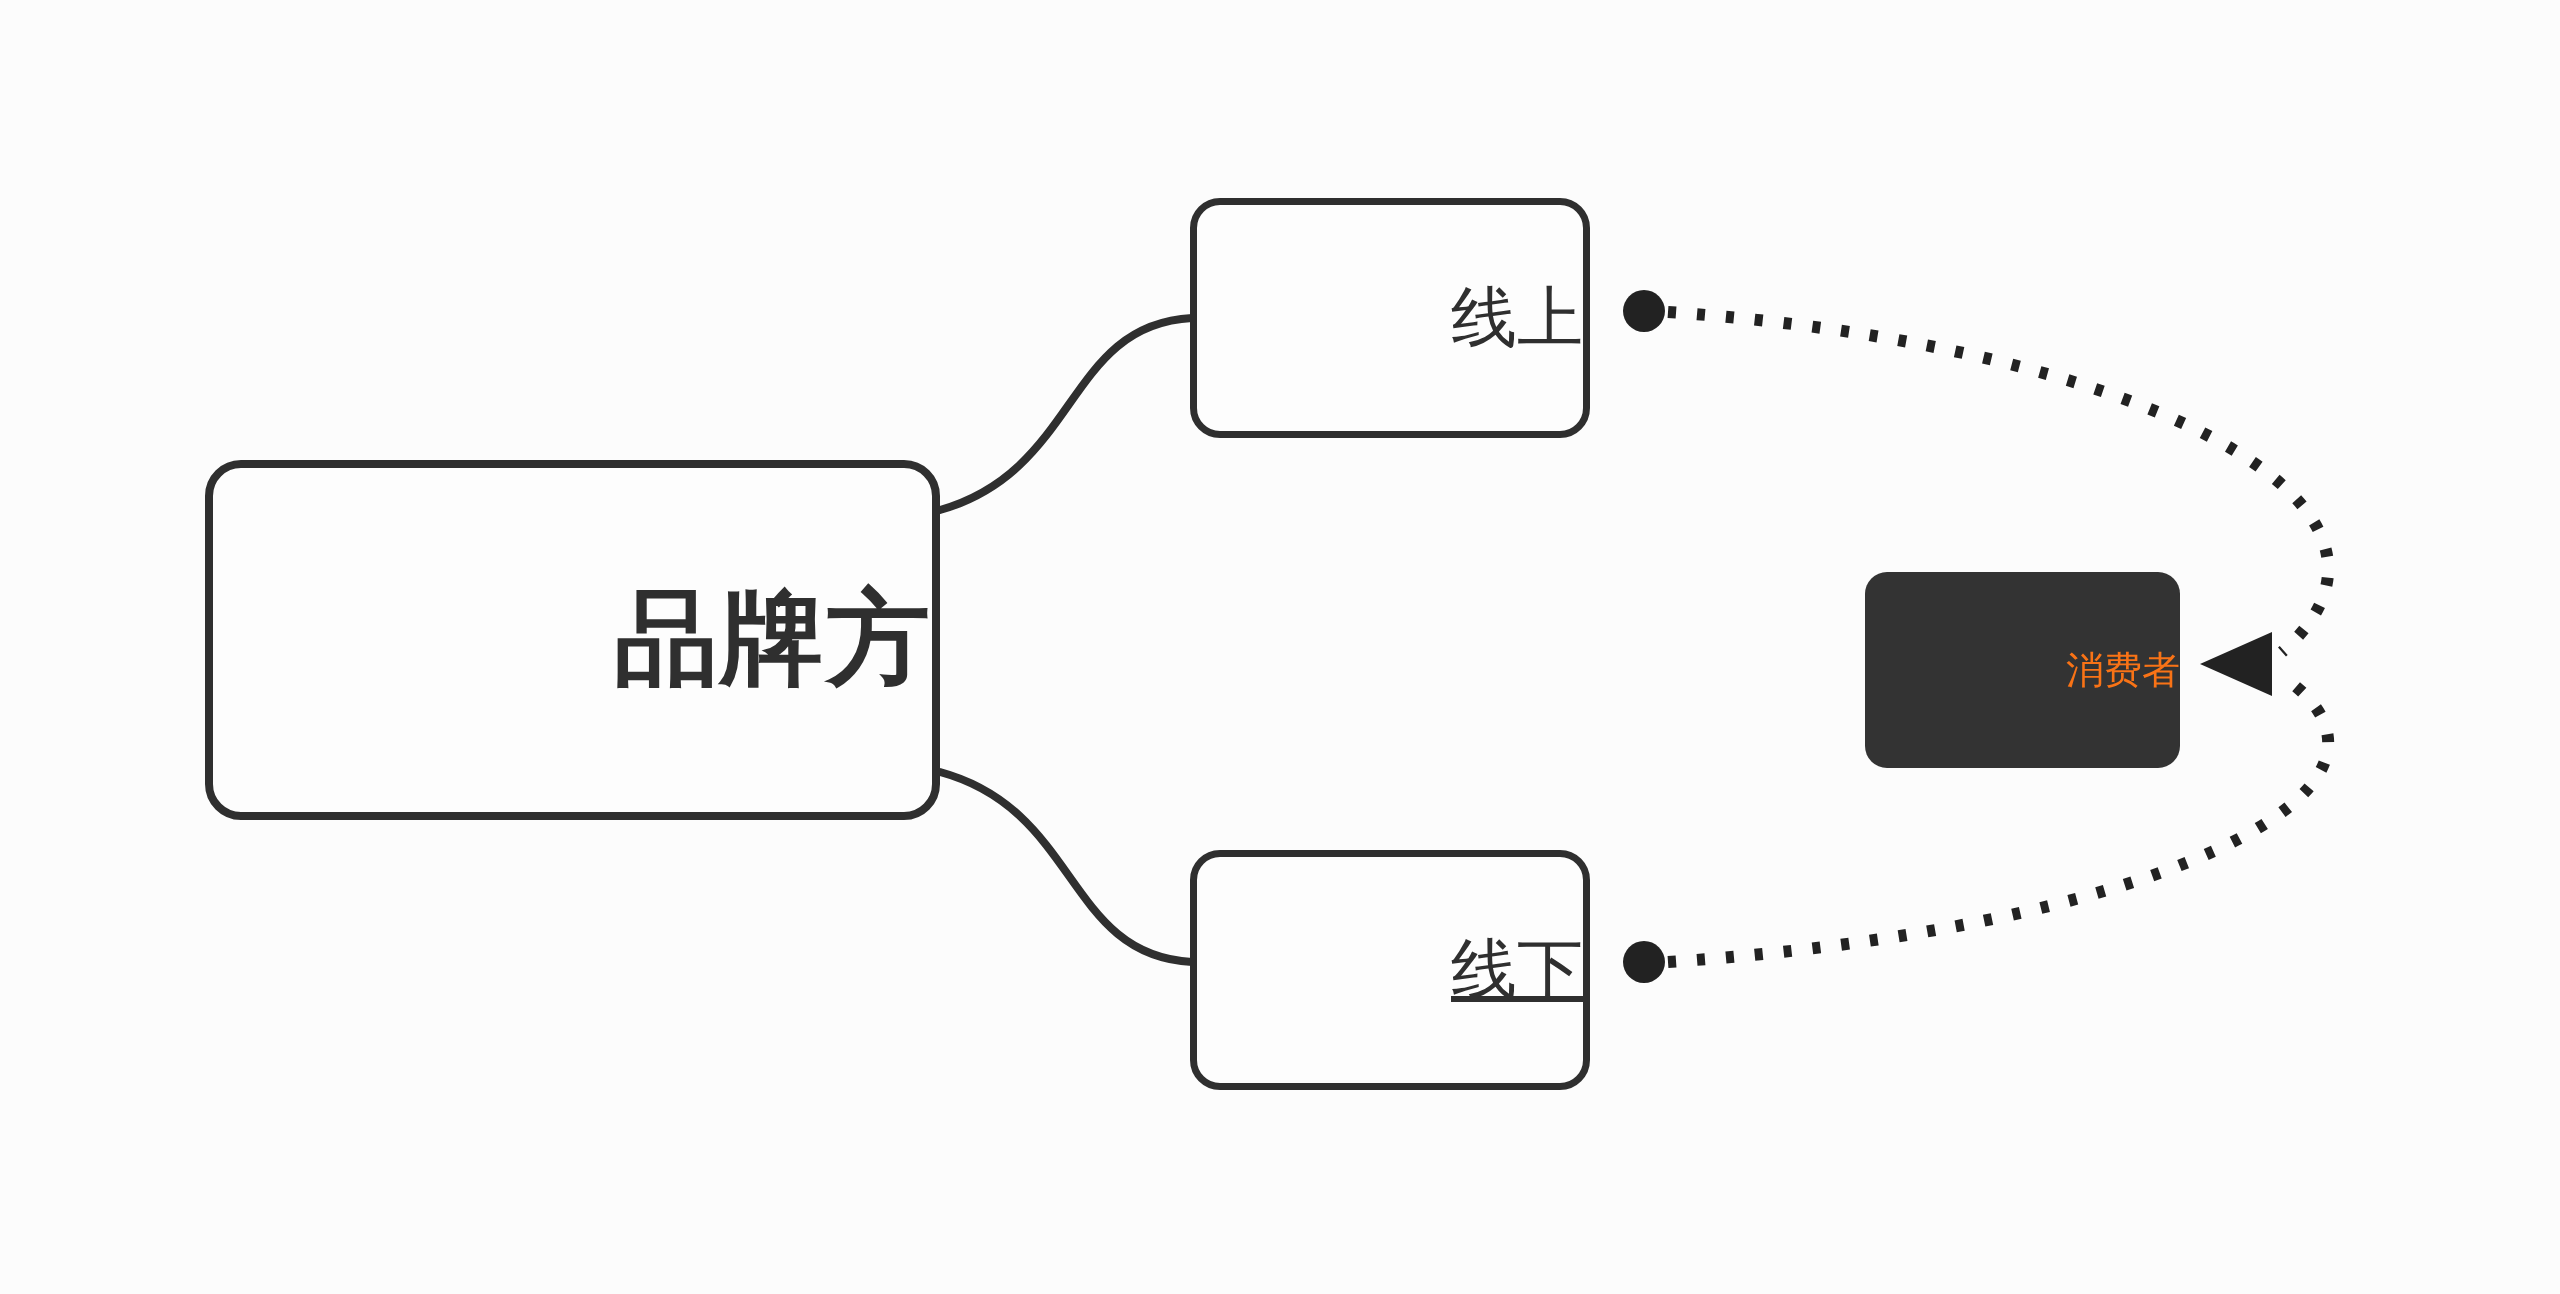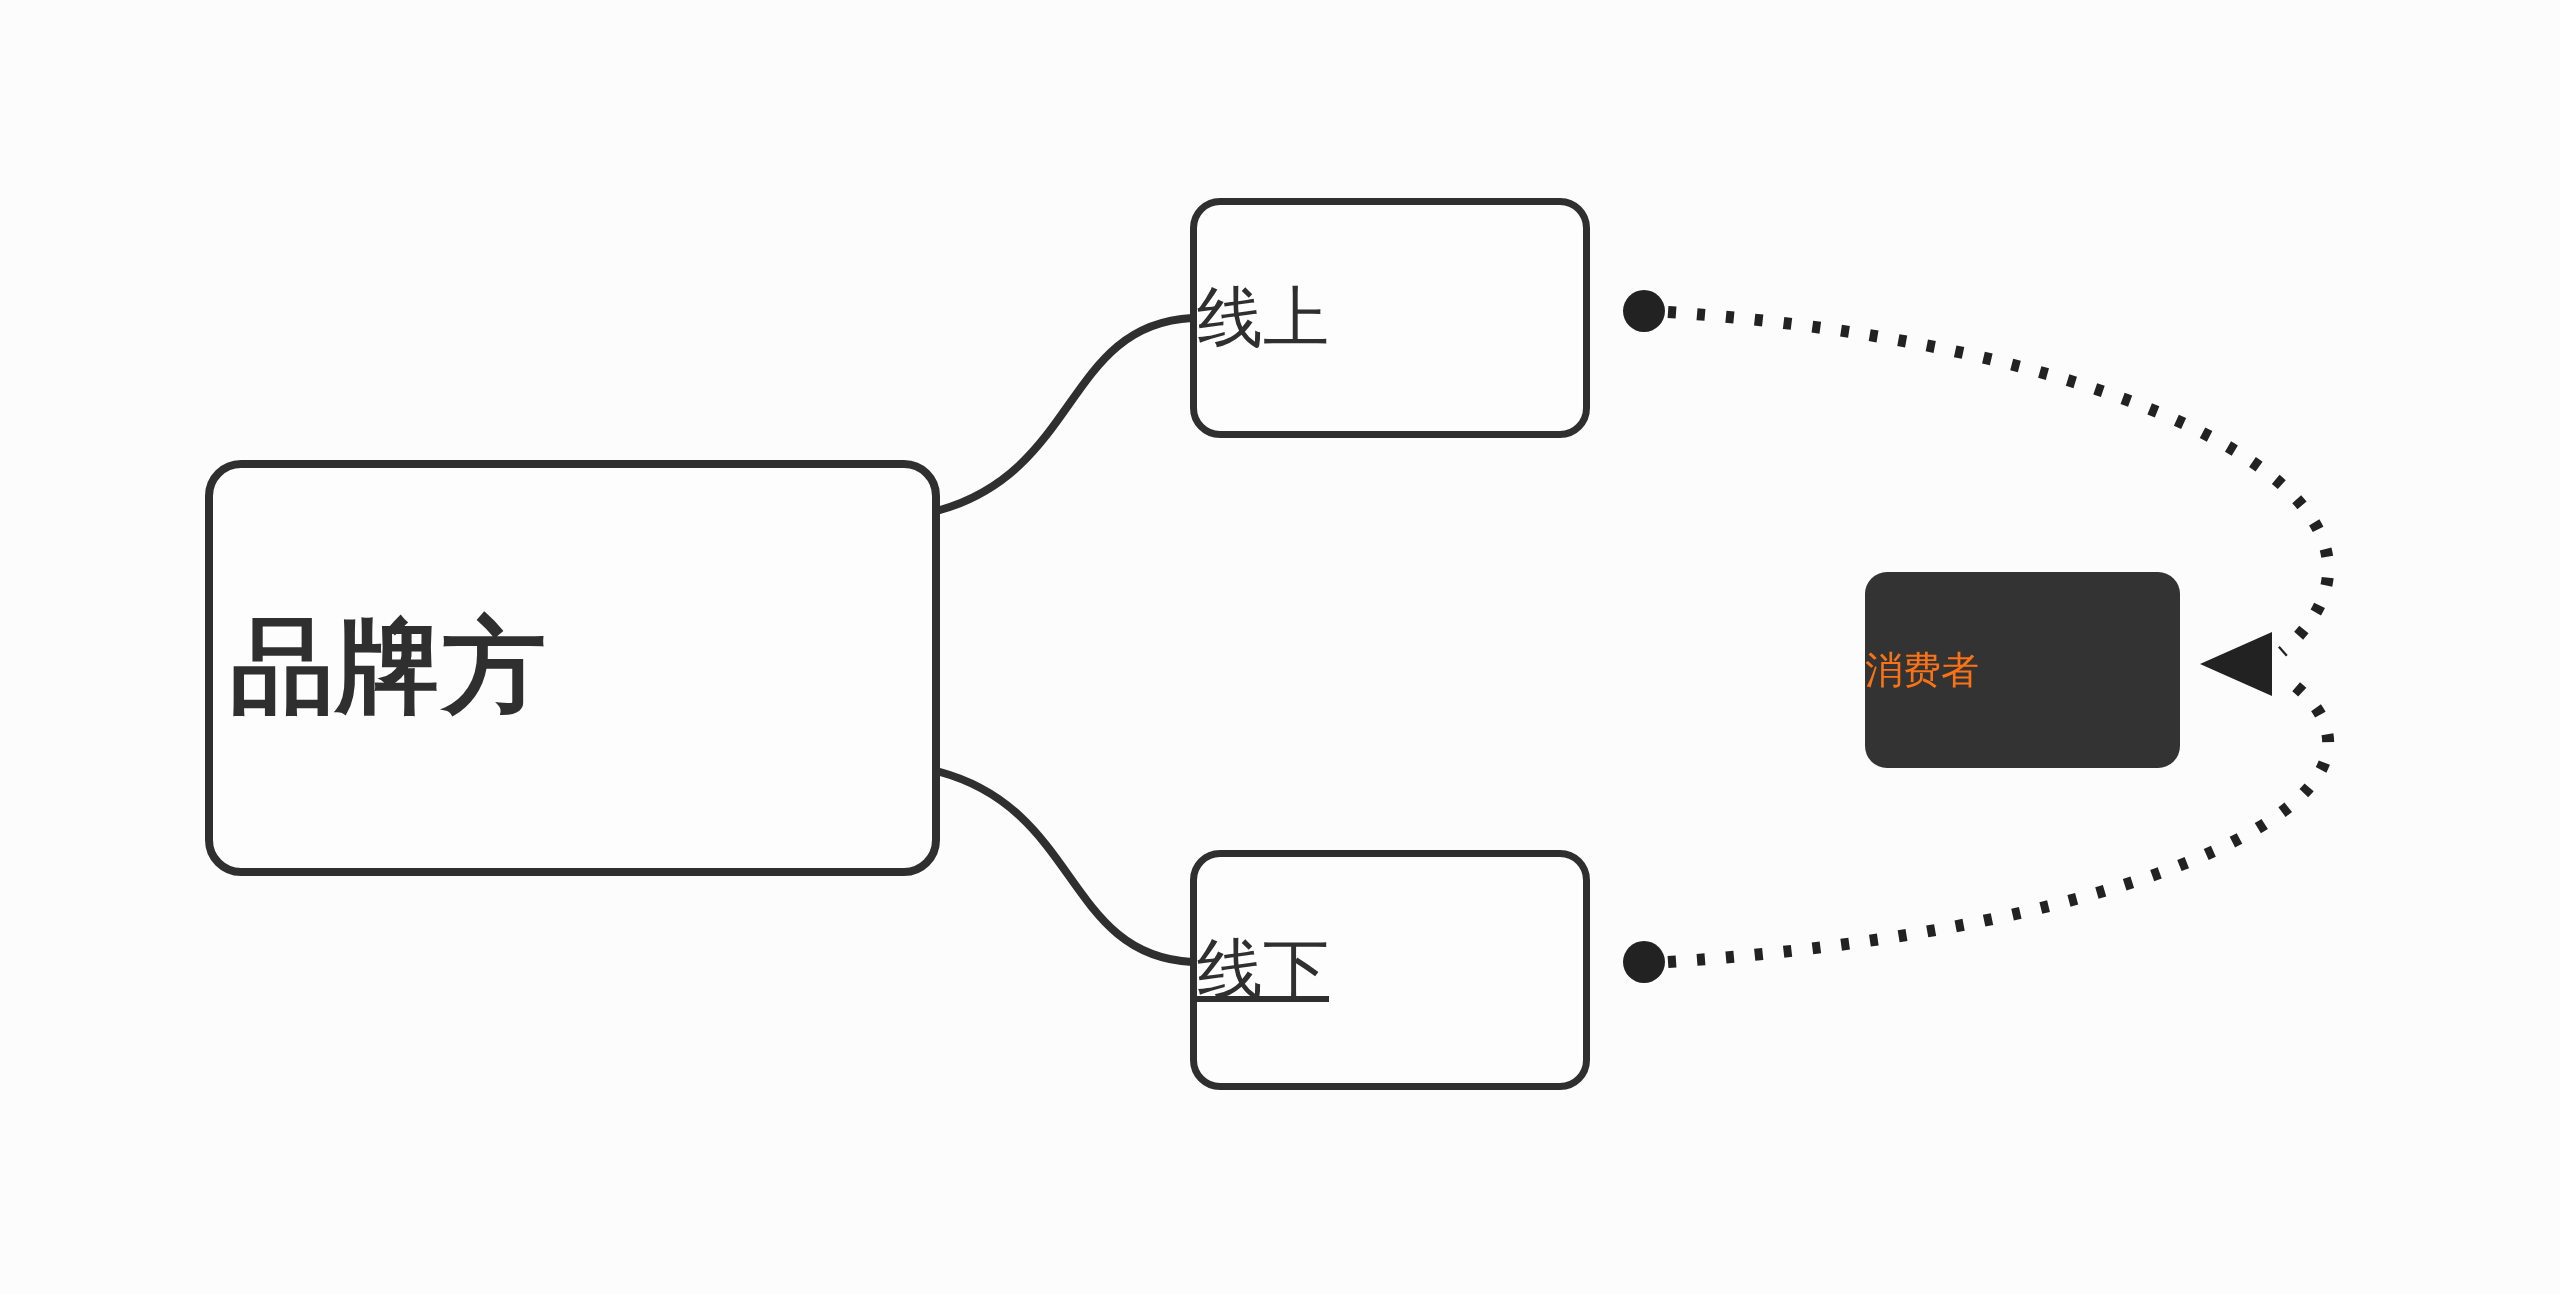--- a/index.html
+++ b/index.html
@@ -20,32 +20,32 @@
     left: 0;
     top: 0;
     width: 2560px;
     height: 1294px;
   }
   .node {
     position: absolute;
     box-sizing: border-box;
     display: flex;
     align-items: center;
-    justify-content: flex-start;
+    justify-content: flex-end;
     background: #fdfdfd;
     border: 8px solid #2f2f2f;
     border-radius: 36px;
     color: #2f2f2f;
     cursor: default;
   }
   .node-root {
     left: 205px;
     top: 460px;
     width: 735px;
-    height: 416px;
+    height: 360px;
     font-size: 104px;
     font-weight: bold;
     letter-spacing: 2px;
     padding-left: 17px;
   }
   .node-online {
     left: 1190px;
     top: 198px;
     width: 400px;
     height: 240px;

